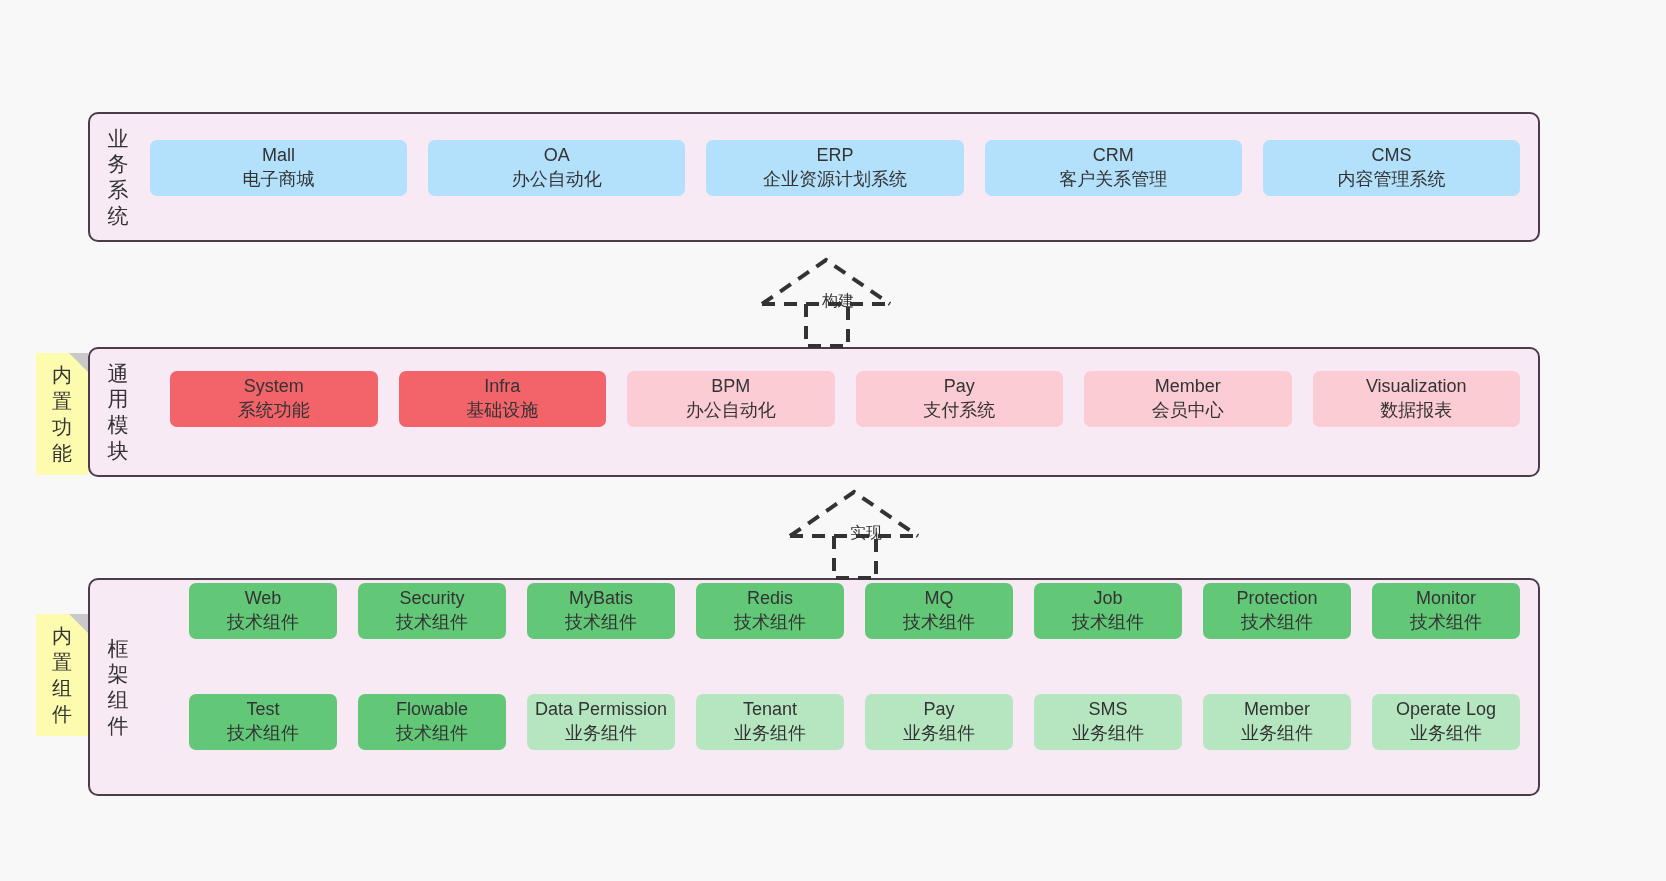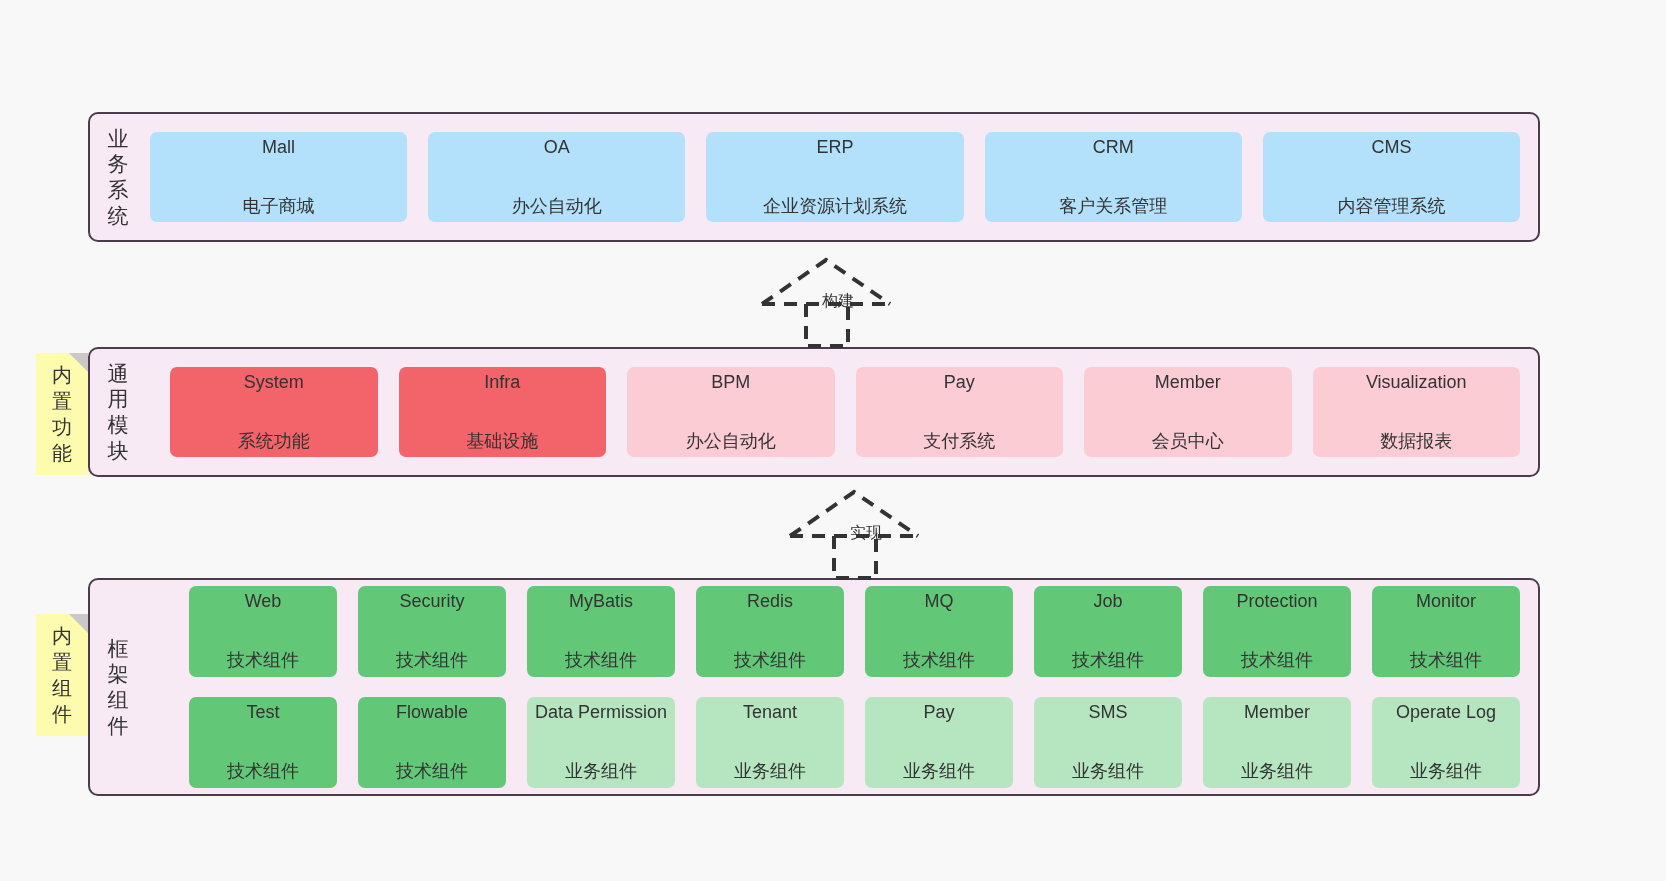--- a/index.html
+++ b/index.html
@@ -54,39 +54,39 @@
     display: flex;
     flex-direction: column;
     justify-content: center;
     gap: 14px;
     padding: 0 18px 0 4px;
     box-sizing: border-box;
   }
   .cardrow {
     display: flex;
     gap: 21px;
-    align-items: center;
+    align-items: flex-start;
     justify-content: flex-start;
   }
   .card {
     flex: 1 1 0;
     border-radius: 7px;
     display: flex;
     flex-direction: column;
     align-items: center;
     justify-content: center;
     text-align: center;
     font-size: 18px;
     line-height: 1.32;
     color: #333333;
     box-sizing: border-box;
     padding: 4px 6px;
   }
   .card .t1 { display: block; }
-  .card .t2 { display: block; margin-top: 35px; }
+  .card .t2 { display: block; }
 
   
   .c-blue        { background: #b3e0fb; }
   .c-red         { background: #f2636a; }
   .c-pink        { background: #fbccd3; }
   .c-green       { background: #62c878; }
   .c-lightgreen  { background: #b5e6c0; }
 
   
   #band-business  { left: 88px;  top: 112px; width: 1452px; height: 130px; }

